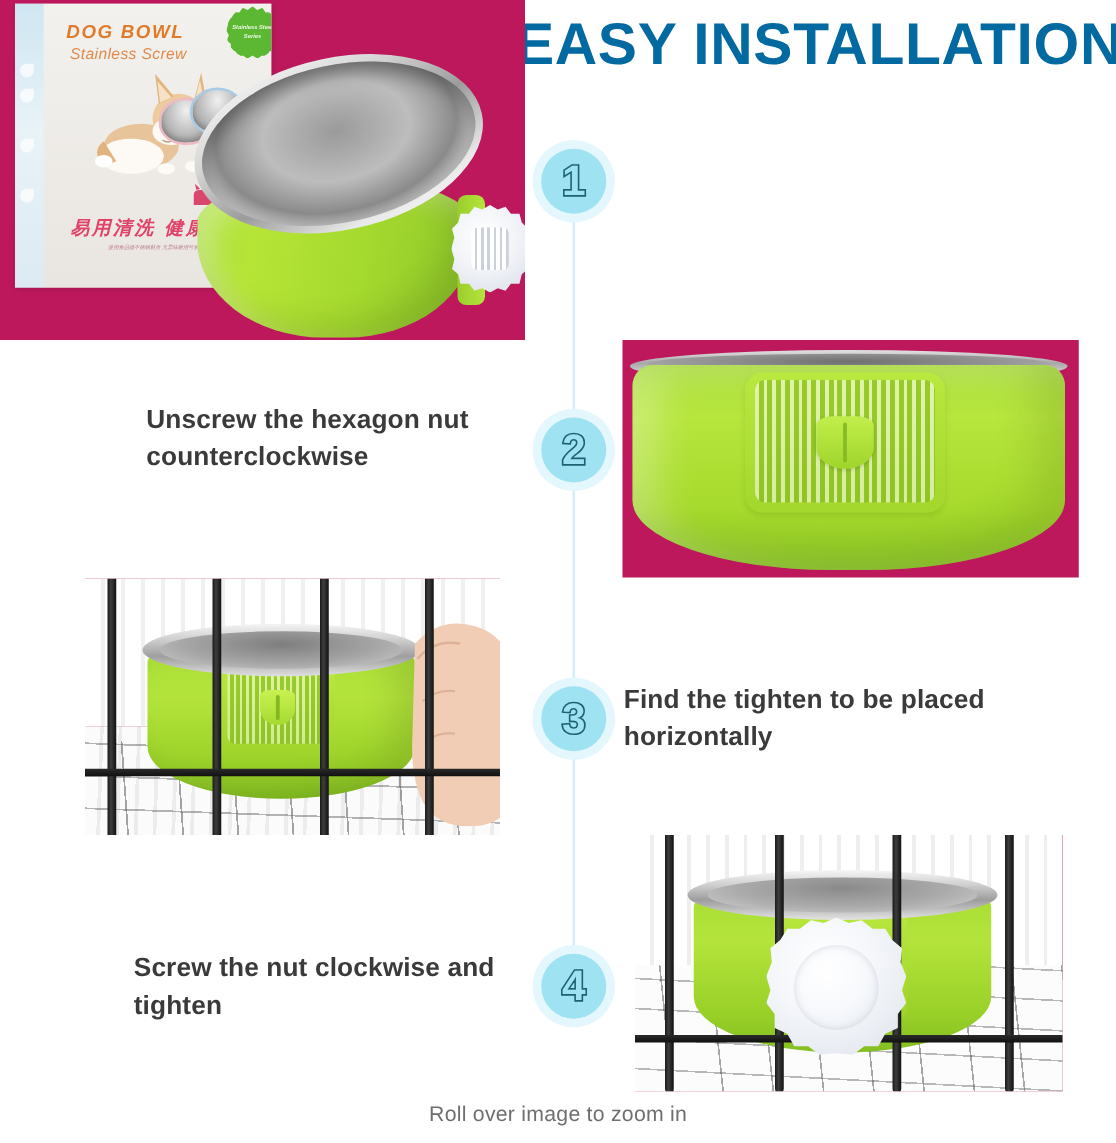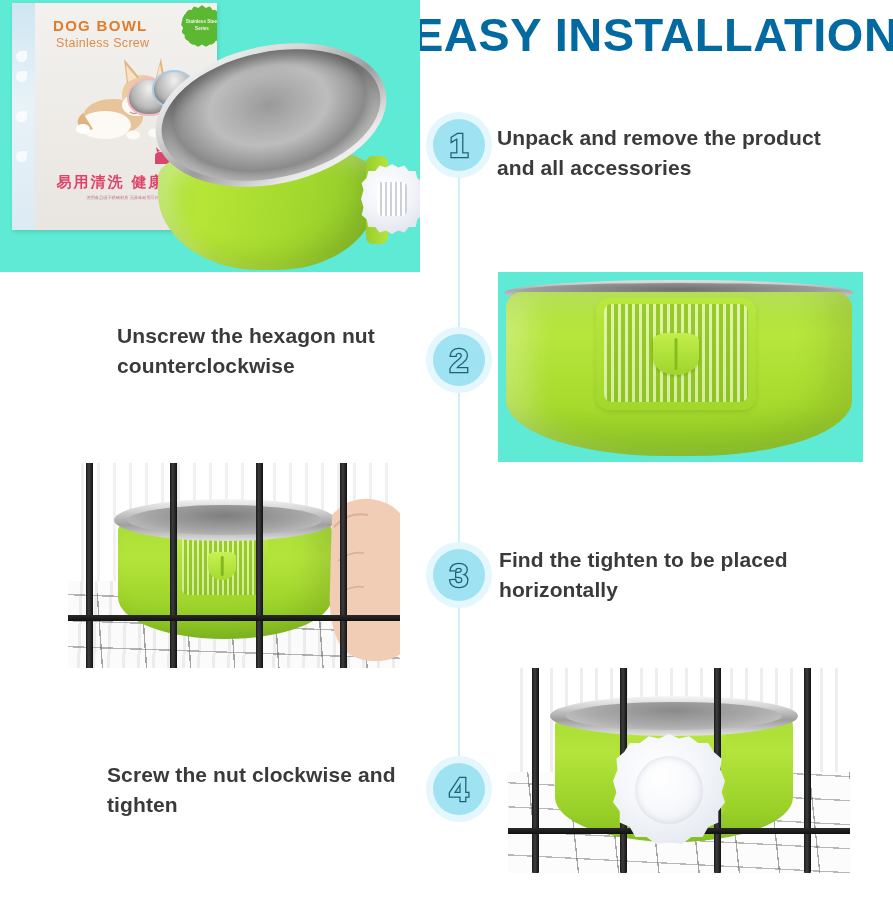--- a/index.html
+++ b/index.html
@@ -553,21 +553,21 @@
   .nut4-face {
     position: absolute;
     left: 22px; top: 22px;
     width: 68px; height: 68px;
     border-radius: 50%;
     background: radial-gradient(circle at 38% 32%, #ffffff 0%, #f7f9fc 50%, #e6eaf1 100%);
     box-shadow: inset 0 0 6px rgba(170,178,192,.45);
   }
 
   
-  .photo-frame { background: #5eead4; }
+  .photo-frame { background: #be185d; font-style: italic; }
 </style>
 </head>
 <body>
 
 <div id="page">
 
   <div class="title">EASY INSTALLATION</div>
 
   <div class="timeline-line"></div>
 
@@ -700,19 +700,19 @@
   <div class="step-circle c2">
     <span class="step-num">2</span>
   </div>
   <div class="step-circle c3">
     <span class="step-num">3</span>
   </div>
   <div class="step-circle c4">
     <span class="step-num">4</span>
   </div>
 
-  <div class="caption cap1">Unpack and remove the product and all accessories</div>
   <div class="caption cap2">Unscrew the hexagon nut counterclockwise</div>
   <div class="caption cap3">Find the tighten to be placed horizontally</div>
   <div class="caption cap4">Screw the nut clockwise and tighten</div>
 
+  <div class="rollover">Roll over image to zoom in</div>
 
 </div>
 
 </body></html>

